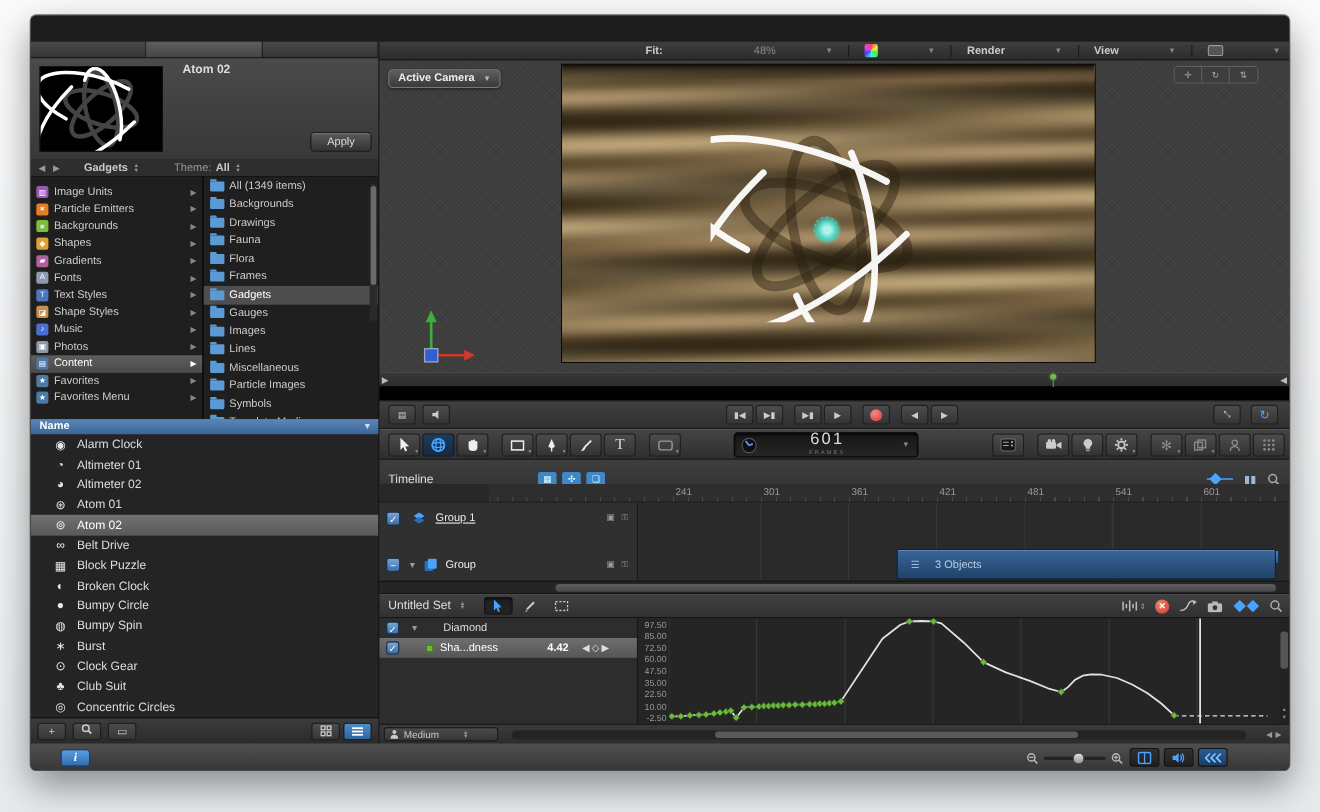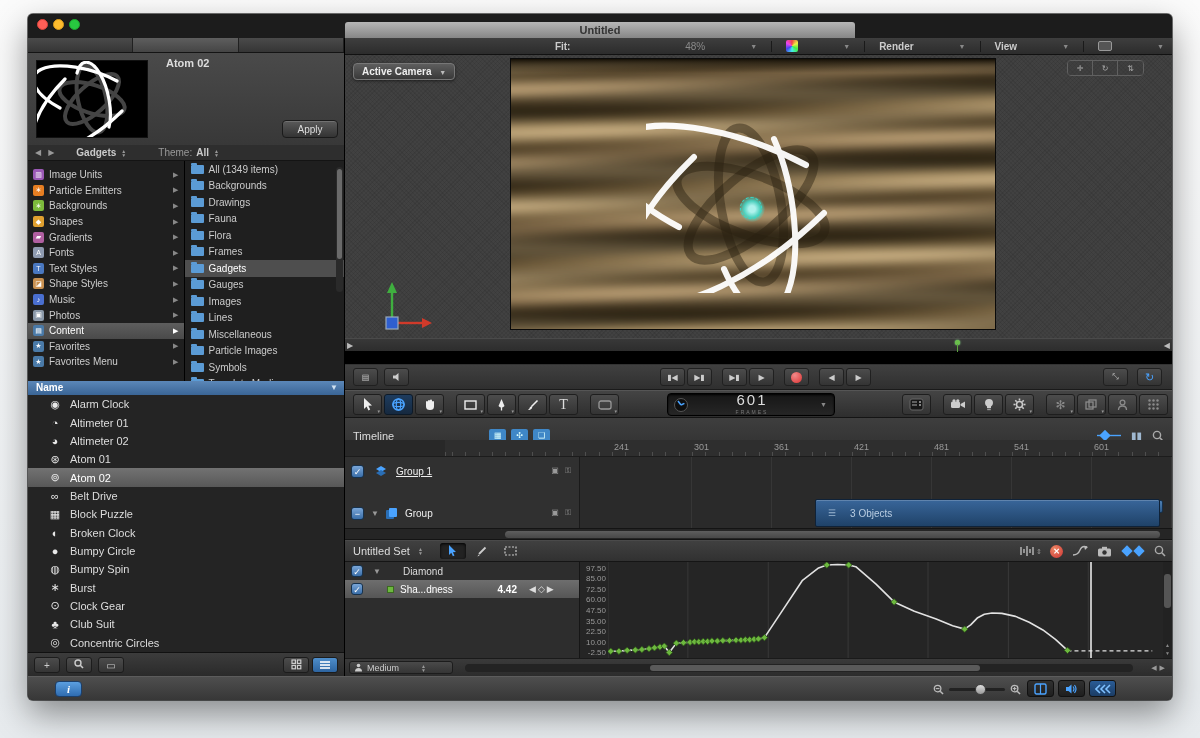--- a/index.html
+++ b/index.html
@@ -212,26 +212,20 @@
   .statbtn { position:absolute; top:3px; width:27px; height:17px; border-radius:3px;
     background:linear-gradient(#303030,#1f1f1f); border:1px solid #111; color:#4aa3ff;
     display:flex; align-items:center; justify-content:center; font-size:10px; }
   svg text { font-family:"Liberation Sans",sans-serif; }
 </style>
 </head>
 <body>
 
 <div id="window">
 
-  <div id="titlebar">
-    <div class="tl" style="left:9px;background:#ff5f57;border:1px solid #d9453c;"></div>
-    <div class="tl" style="left:25px;background:#febc2e;border:1px solid #d89b1e;"></div>
-    <div class="tl" style="left:41px;background:#28c840;border:1px solid #1da72f;"></div>
-    <div id="title-center">Untitled</div>
-  </div>
 
   <div id="left-panel">
 
     <div id="lib-tabs">
 
     <div class="lib-tab"></div>
         <div class="lib-tab sel"></div>
         <div class="lib-tab"></div>
       </div>
 
@@ -494,21 +488,21 @@
           </svg>
       </div>
     </div>
   </div>
 
   <div id="right-area">
 
     <div id="view-bar">
       <span class="vb-item">
         <span>Fit:</span>&nbsp;
-        <span style="color:#8a8a8a;font-weight:normal;margin-left:32px;">48%</span>
+        <span style="color:#8a8a8a;font-weight:normal;">48%</span>
         <span class="dd">▼</span>
       </span>
       <span class="vb-sep"></span>
       <span class="vb-item">
         <span id="colorwheel"></span>
         <span class="dd">▼</span>
       </span>
       <span class="vb-sep"></span>
       <span class="vb-item">
         <span>Render</span>

